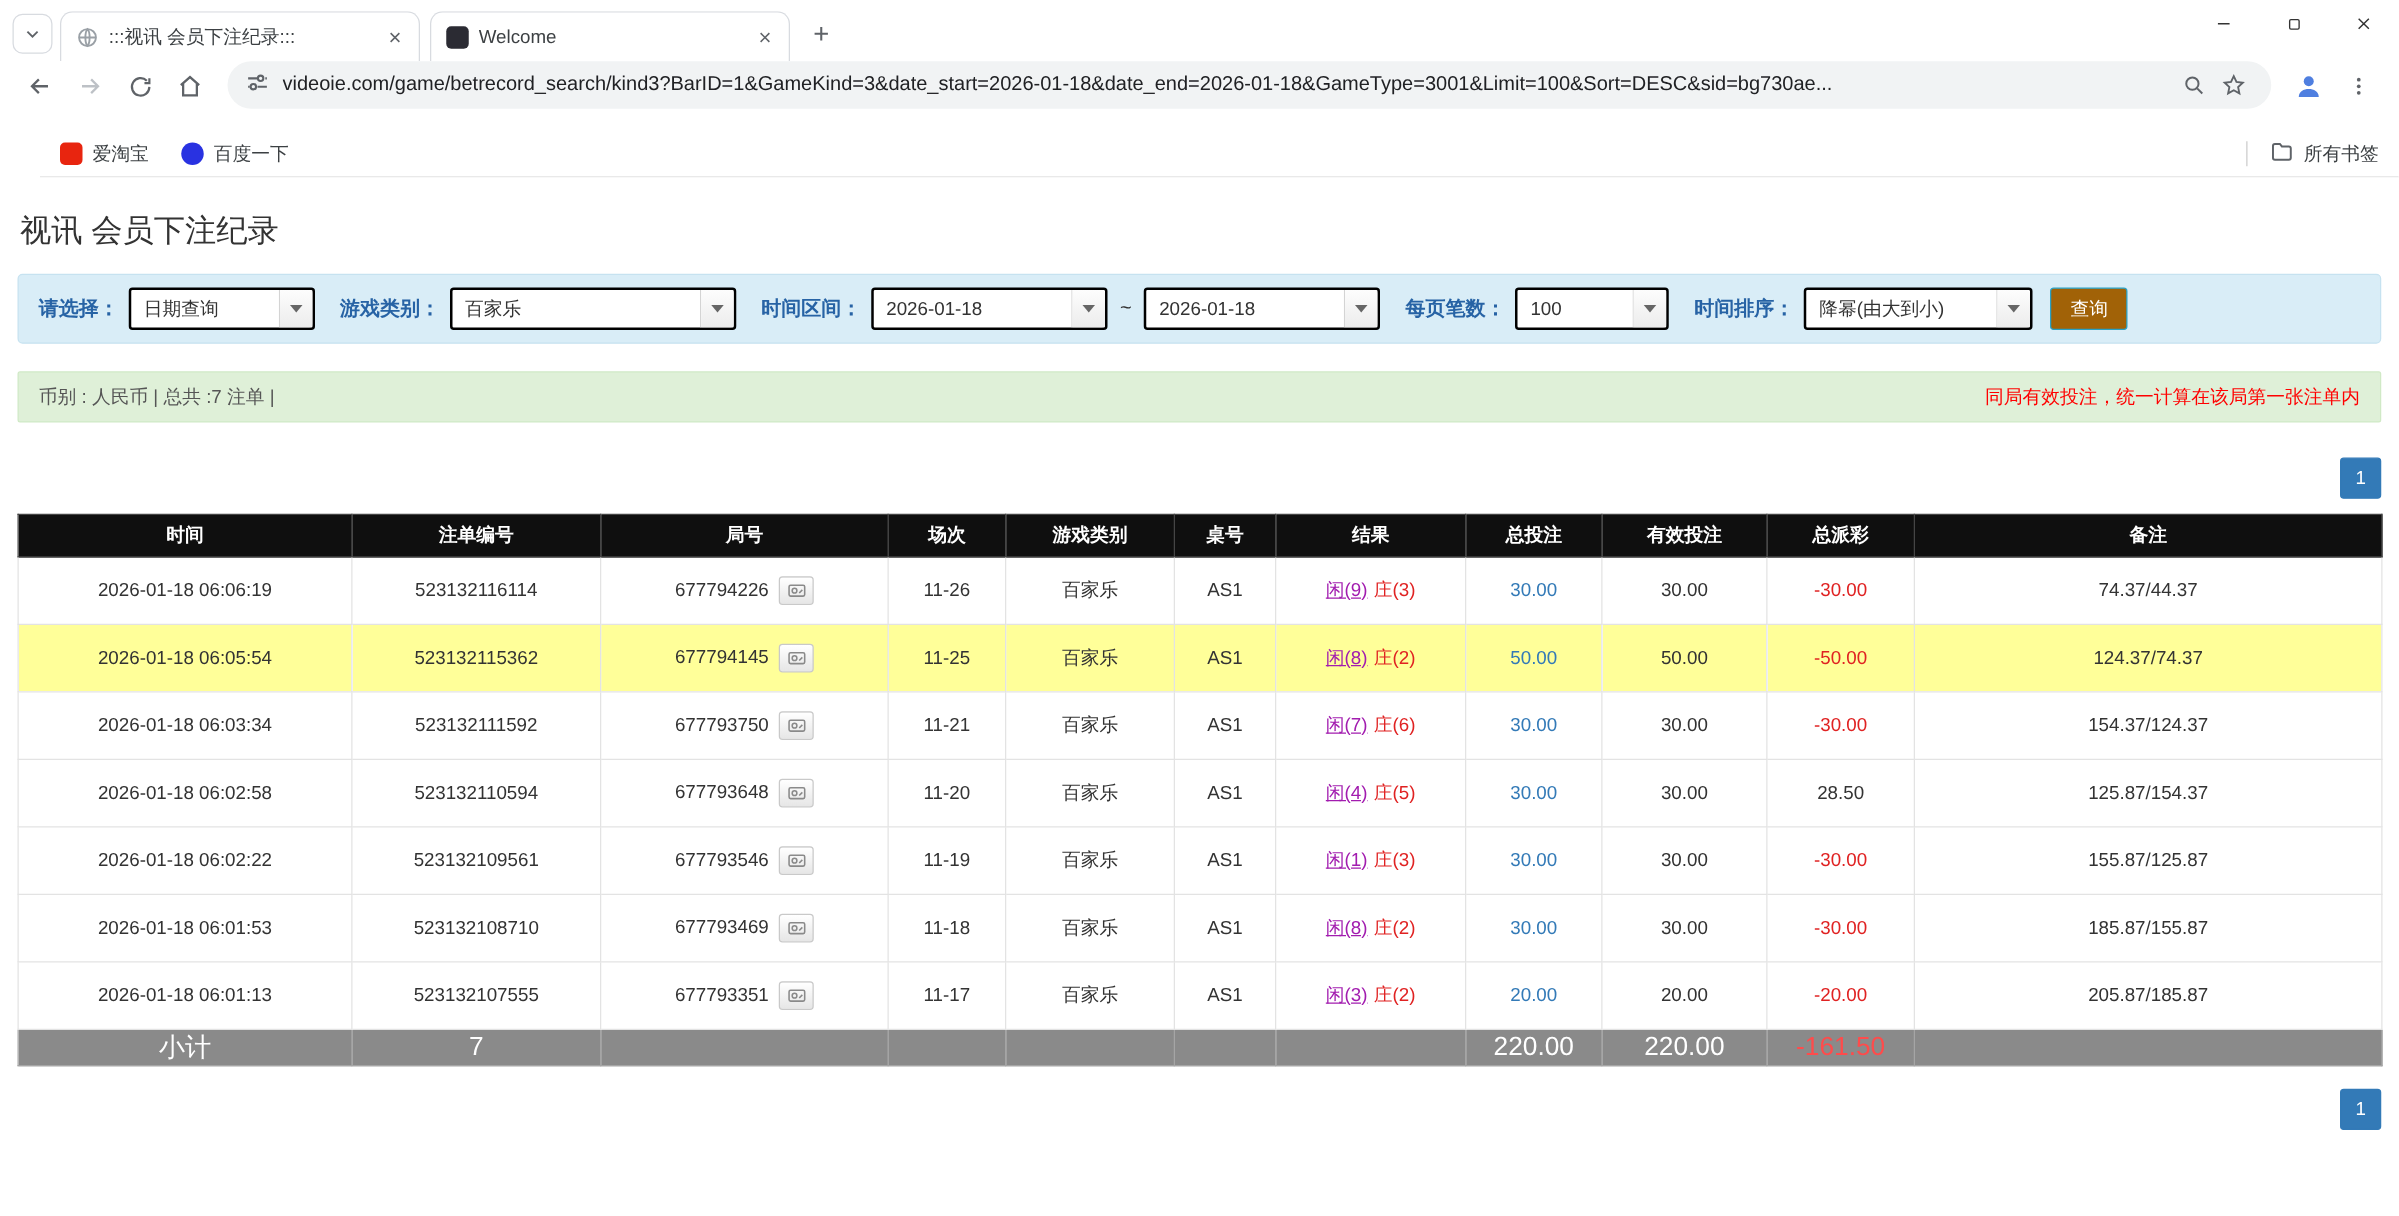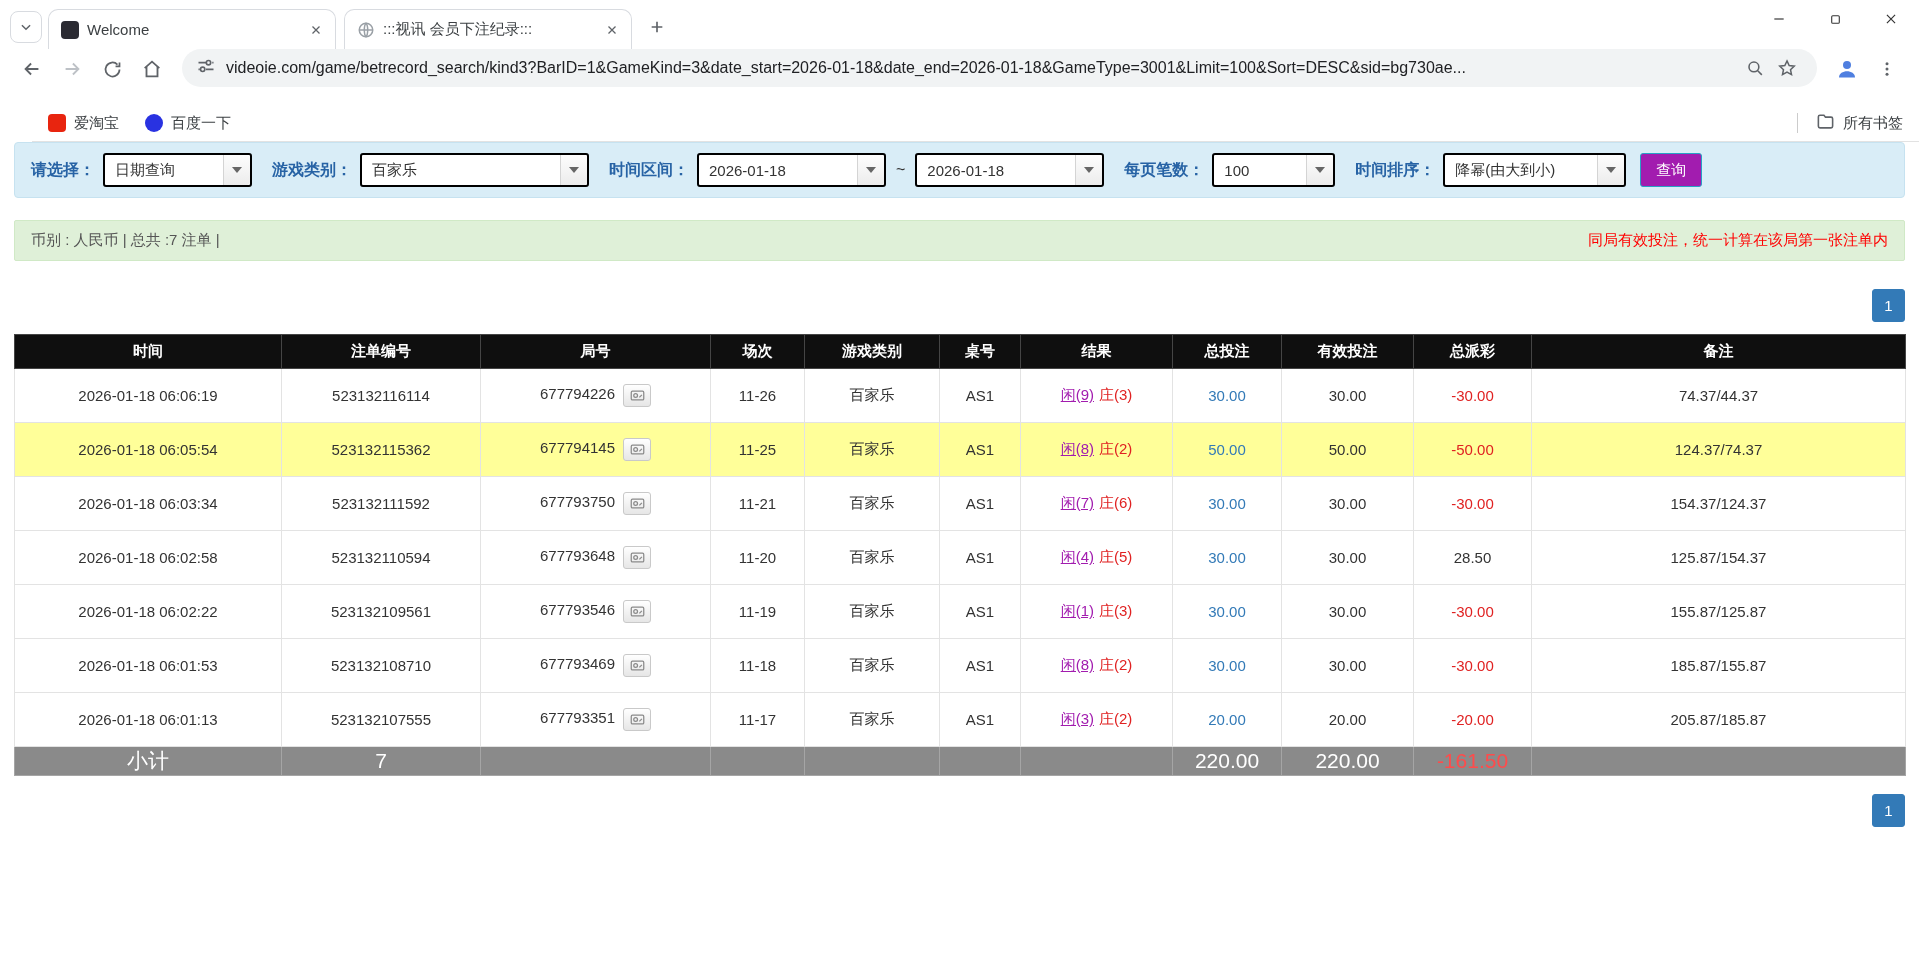--- a/index.html
+++ b/index.html
@@ -56,21 +56,21 @@
   .sel .caret { width: 27px; border-left: 1px solid #d4d4d4; background: linear-gradient(#fdfdfd, #ececec);
     border-radius: 0 3px 3px 0; display: flex; align-items: center; justify-content: center; }
   .caret-tri { width: 0; height: 0; border-left: 5px solid transparent; border-right: 5px solid transparent;
     border-top: 6px solid #666; }
   .w-query .val { width: 118px; }
   .w-game  .val { width: 198px; }
   .w-date  .val { width: 158px; }
   .w-pp    .val { width: 92px; }
   .w-sort  .val { width: 152px; }
   .tilde { margin: 0 10px; font-size: 16px; color: #333; }
-  .btn-search { margin-left: 14px; height: 34px; padding: 0 15px; background: #a21caf; color: #fff;
+  .btn-search { margin-left: 14px; height: 34px; padding: 0 15px; background: #a16207; color: #fff;
     border: 1px solid #28a1c5; border-radius: 3px; font-size: 15px; cursor: pointer; }
 
   .summary { margin-top: 22px; background: #dff0d8; border: 1px solid #d0e9c6; border-radius: 2px;
     height: 41px; display: flex; align-items: center; justify-content: space-between; padding: 0 16px; }
   .summary .left-text { font-size: 15px; color: #555; }
   .summary .right-text { font-size: 15px; color: #ff0000; }
 
   .pager { display: flex; justify-content: flex-end; margin: 28px 0 12px; }
   .pager.bottom { margin: 18px 0 20px; }
   .page-btn { min-width: 33px; height: 33px; background: #337ab7; border: 1px solid #337ab7; color: #fff;
@@ -99,37 +99,37 @@
 <body>
 
 <div class="tabstrip">
   <button class="tab-search-btn">
     <svg width="14" height="14" viewBox="0 0 24 24" fill="none" stroke="#5f6368" stroke-width="2.5">
         <path d="M5 9l7 7 7-7"></path>
       </svg>
   </button>
 
   <div class="tab">
-    <span class="favicon dark"></span>
-    <span class="tab-title">Welcome</span>
-    <span class="tab-close">
-      <svg width="12" height="12" viewBox="0 0 24 24" fill="none" stroke="#5f6368" stroke-width="2.5">
-          <path d="M5 5l14 14M19 5L5 19"></path>
-        </svg>
-    </span>
-  </div>
-
-  <div class="tab">
     <span class="favicon">
       <svg width="18" height="18" viewBox="0 0 24 24" fill="none" stroke="#9aa0a6" stroke-width="2">
           <circle cx="12" cy="12" r="9"></circle>
           <path d="M3 12h18M12 3c3 3 3 15 0 18-3-3-3-15 0-18z"></path>
         </svg>
     </span>
     <span class="tab-title">:::视讯 会员下注纪录:::</span>
+    <span class="tab-close">
+      <svg width="12" height="12" viewBox="0 0 24 24" fill="none" stroke="#5f6368" stroke-width="2.5">
+          <path d="M5 5l14 14M19 5L5 19"></path>
+        </svg>
+    </span>
+  </div>
+
+  <div class="tab">
+    <span class="favicon dark"></span>
+    <span class="tab-title">Welcome</span>
     <span class="tab-close">
       <svg width="12" height="12" viewBox="0 0 24 24" fill="none" stroke="#5f6368" stroke-width="2.5">
           <path d="M5 5l14 14M19 5L5 19"></path>
         </svg>
     </span>
   </div>
 
   <button class="newtab-btn">
     <svg width="16" height="16" viewBox="0 0 24 24" fill="none" stroke="#5f6368" stroke-width="2.5">
         <path d="M12 4v16M4 12h16"></path>
@@ -232,20 +232,21 @@
         <svg width="19" height="19" viewBox="0 0 24 24" fill="none" stroke="#5f6368" stroke-width="2">
             <path d="M3 6a2 2 0 0 1 2-2h5l2 2.5h7a2 2 0 0 1 2 2V18a2 2 0 0 1-2 2H5a2 2 0 0 1-2-2z"></path>
           </svg>
       </span>
       <span>所有书签</span>
     </div>
   </div>
 </div>
 
 <div class="page">
+  <div class="page-title">视讯 会员下注纪录</div>
 
   <div class="filter-bar">
     <span class="flabel first">请选择：</span>
     <div class="sel w-query">
       <span class="val">日期查询</span>
       <span class="caret">
           <span class="caret-tri"></span>
         </span>
     </div>
 

